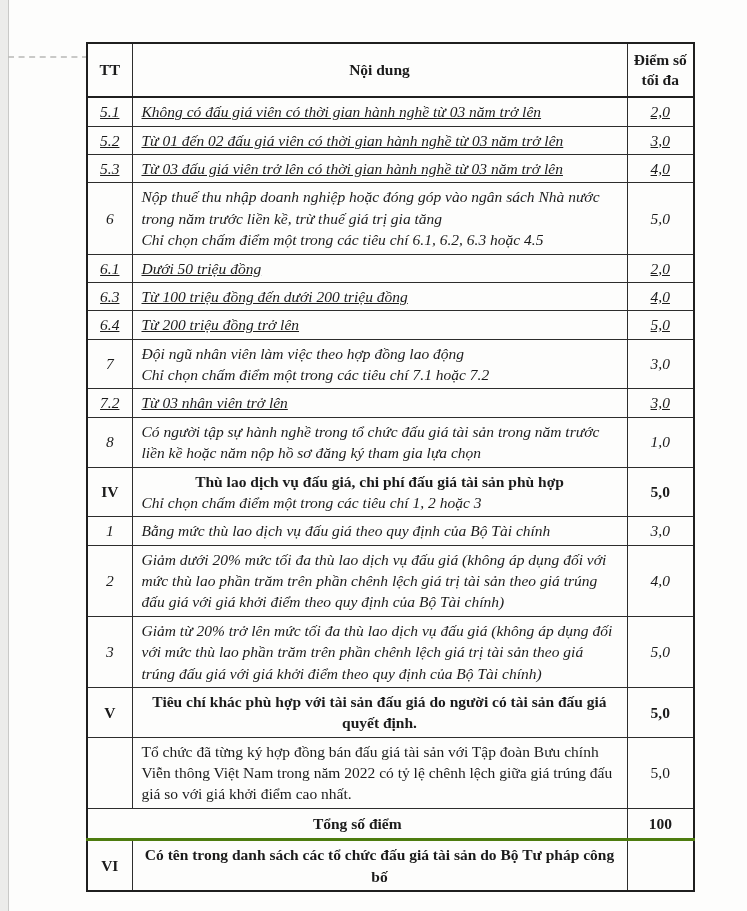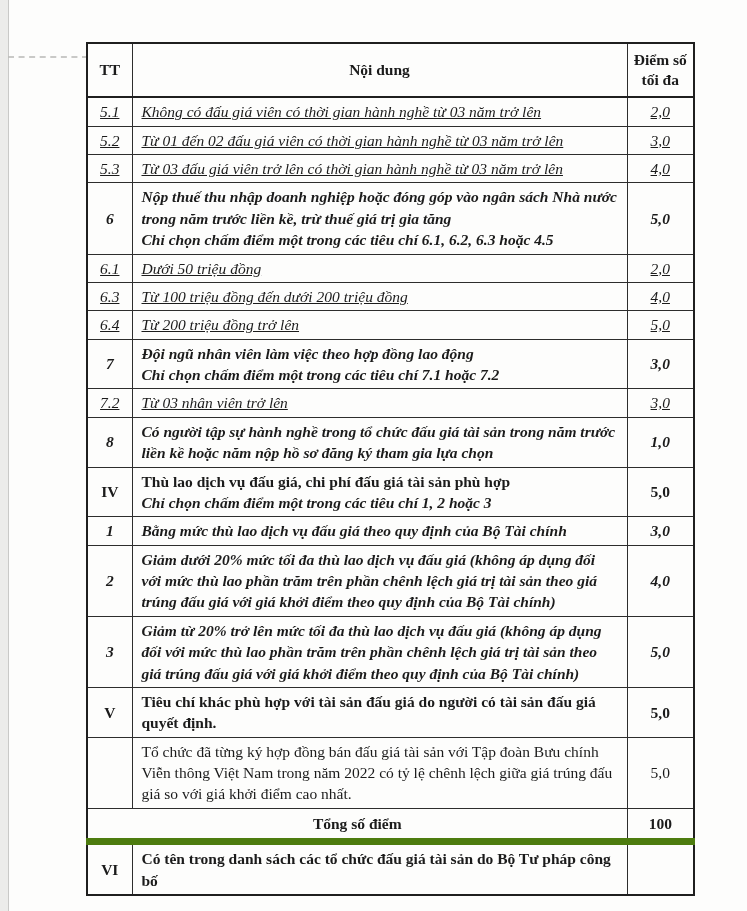--- a/index.html
+++ b/index.html
@@ -44,24 +44,24 @@
     font-weight: bold;
     text-align: center;
     border-bottom: 2px solid #1f1f1f;
     padding: 6px 4px;
     line-height: 1.3;
   }
   td.cell-tt { text-align: center; }
   td.cell-content { padding: 3px 9px; margin-top: 32px; }
   td.cell-score { text-align: center; }
   td.cell-total { text-align: center; padding: 4px; }
-  tr[data-name="total-row"] td { border-bottom: 7px solid #4d7c0f; }
+  tr[data-name="total-row"] td { border-bottom: 3px solid #4d7c0f; }
   .s-it { font-style: italic; text-decoration: underline; }
-  .s-bi { font-style: italic; font-weight: bold; }
-  .s-b  { font-weight: bold; }
+  .s-bi { font-style: italic; font-weight: normal; }
+  .s-b  { font-weight: bold; text-align: center; }
   .s-r  { }
   .line { }
 </style>
 </head>
 <body data-name="document-page">
 
 <div class="scan-edge" data-name="scan-edge-shadow"></div>
 <div class="scan-dashes" data-name="scan-artifact-dashes"></div>
 
 <div class="table-wrap" data-name="scoring-table-container">

